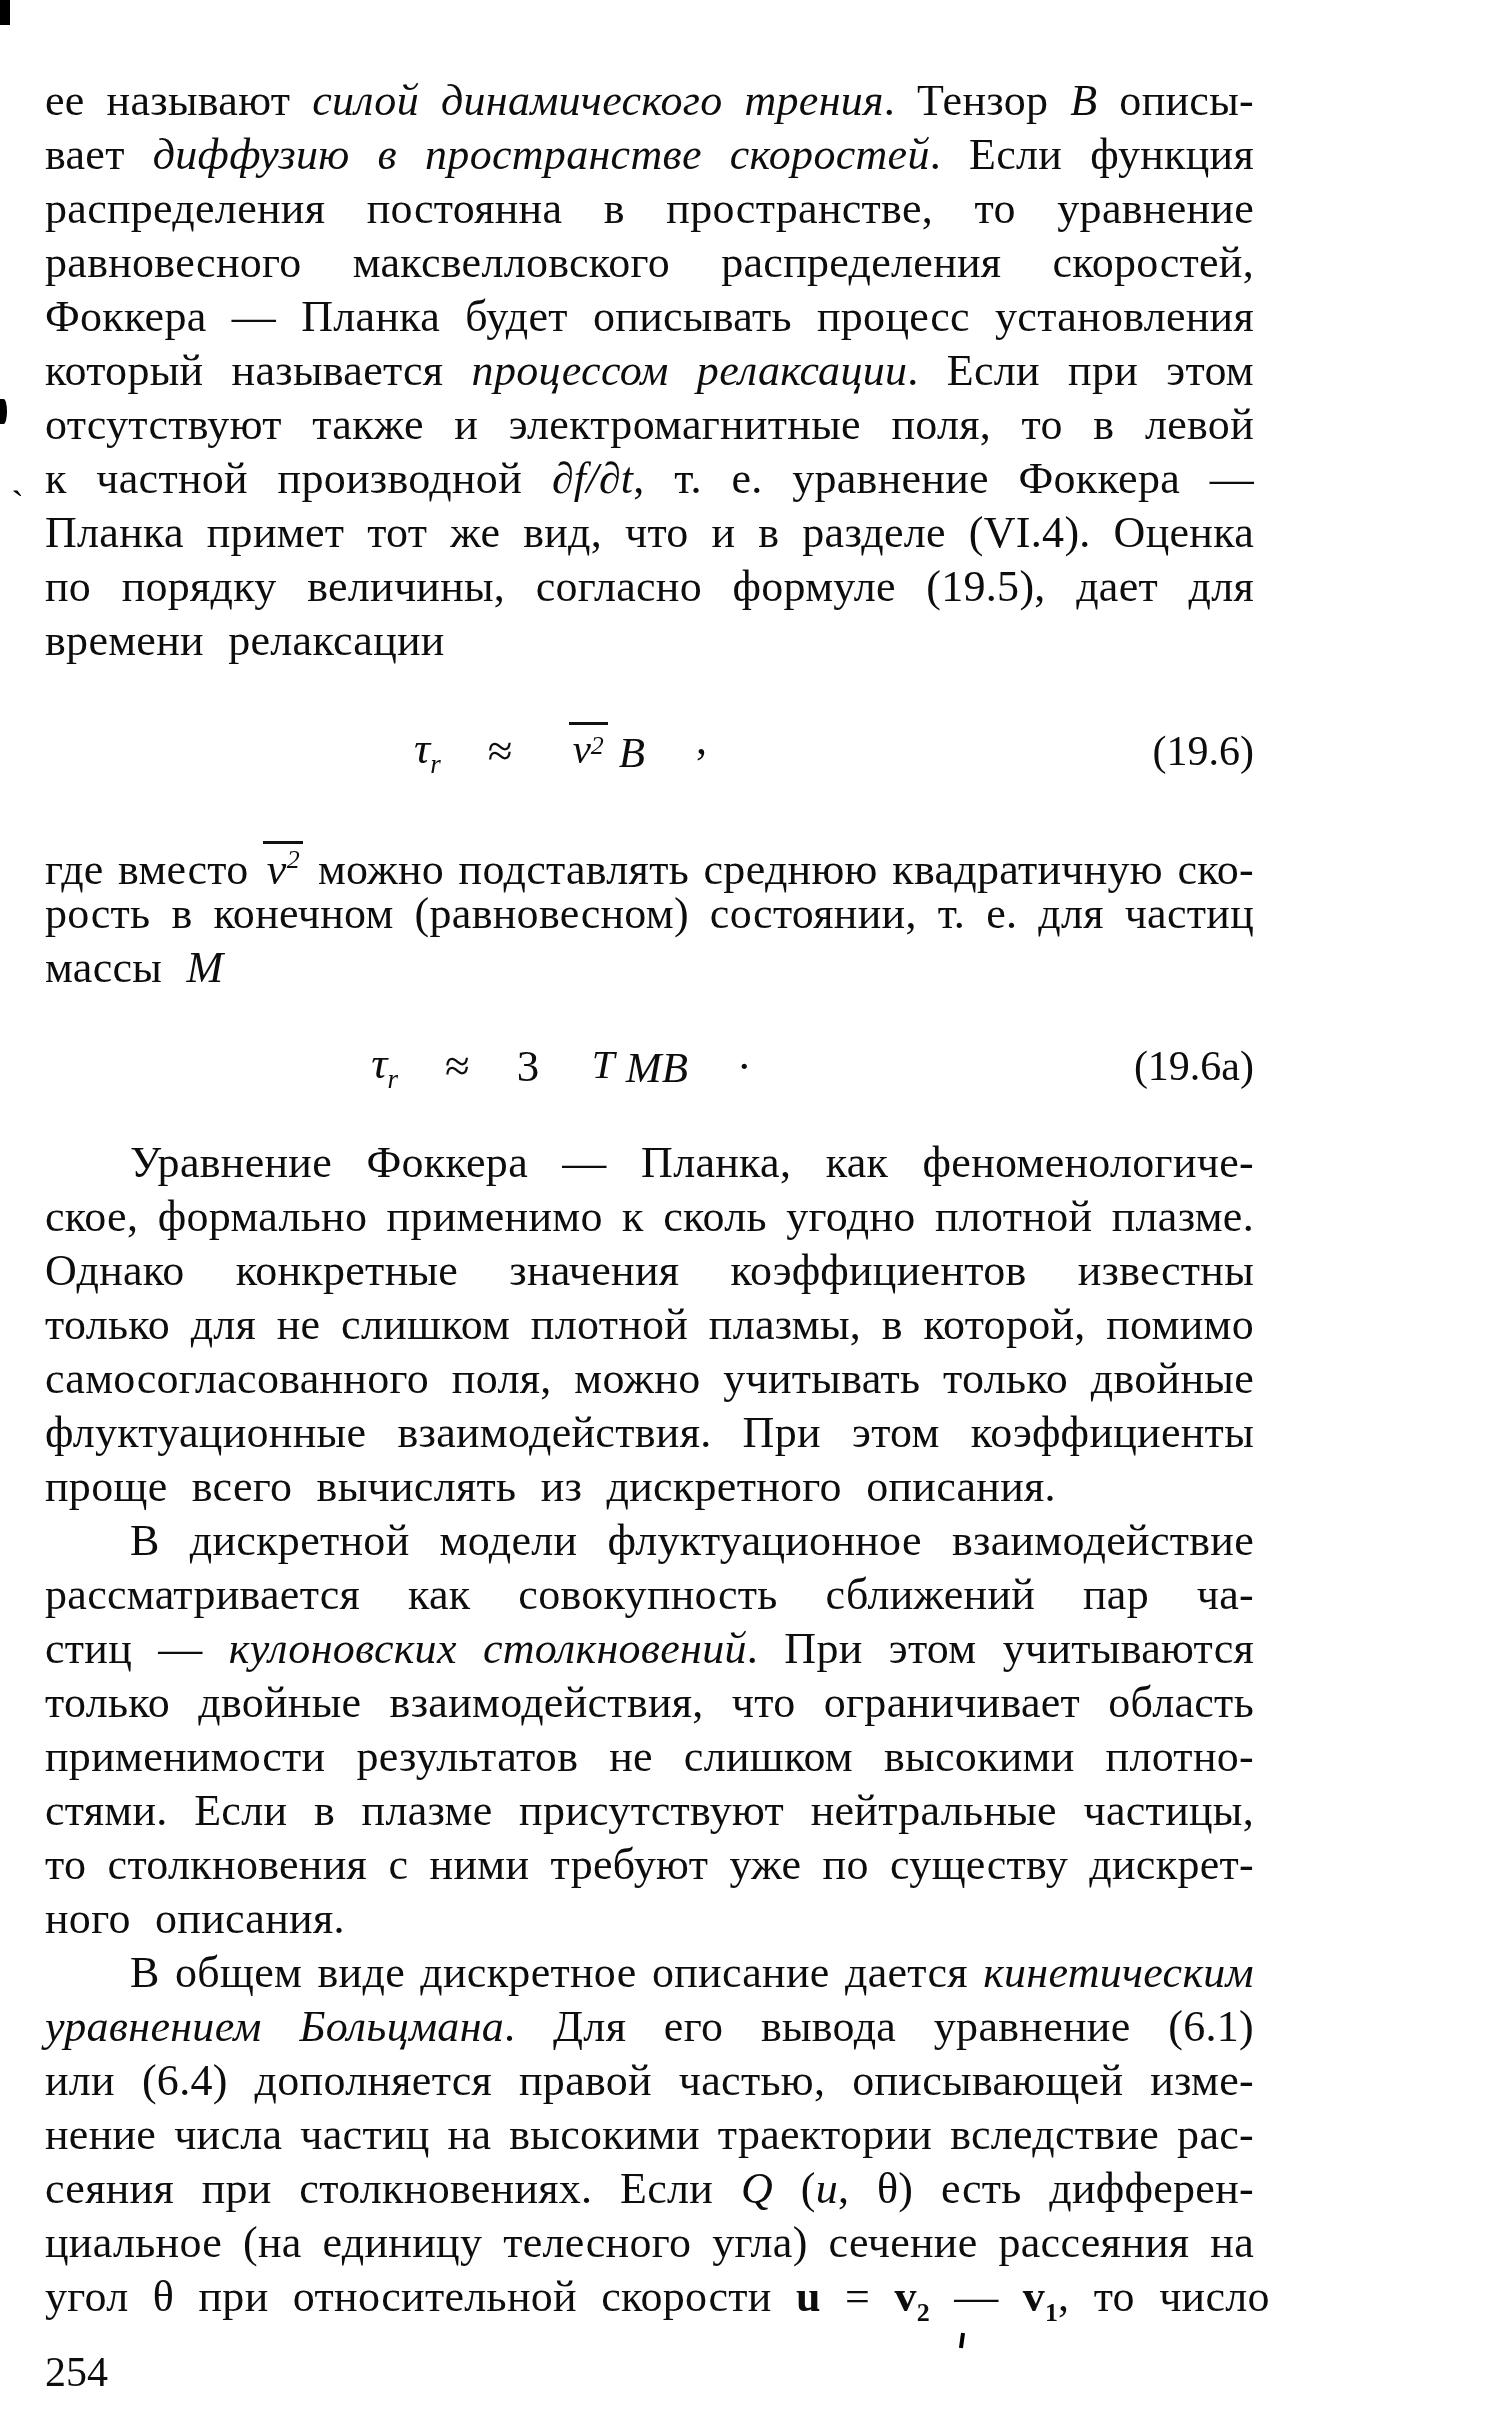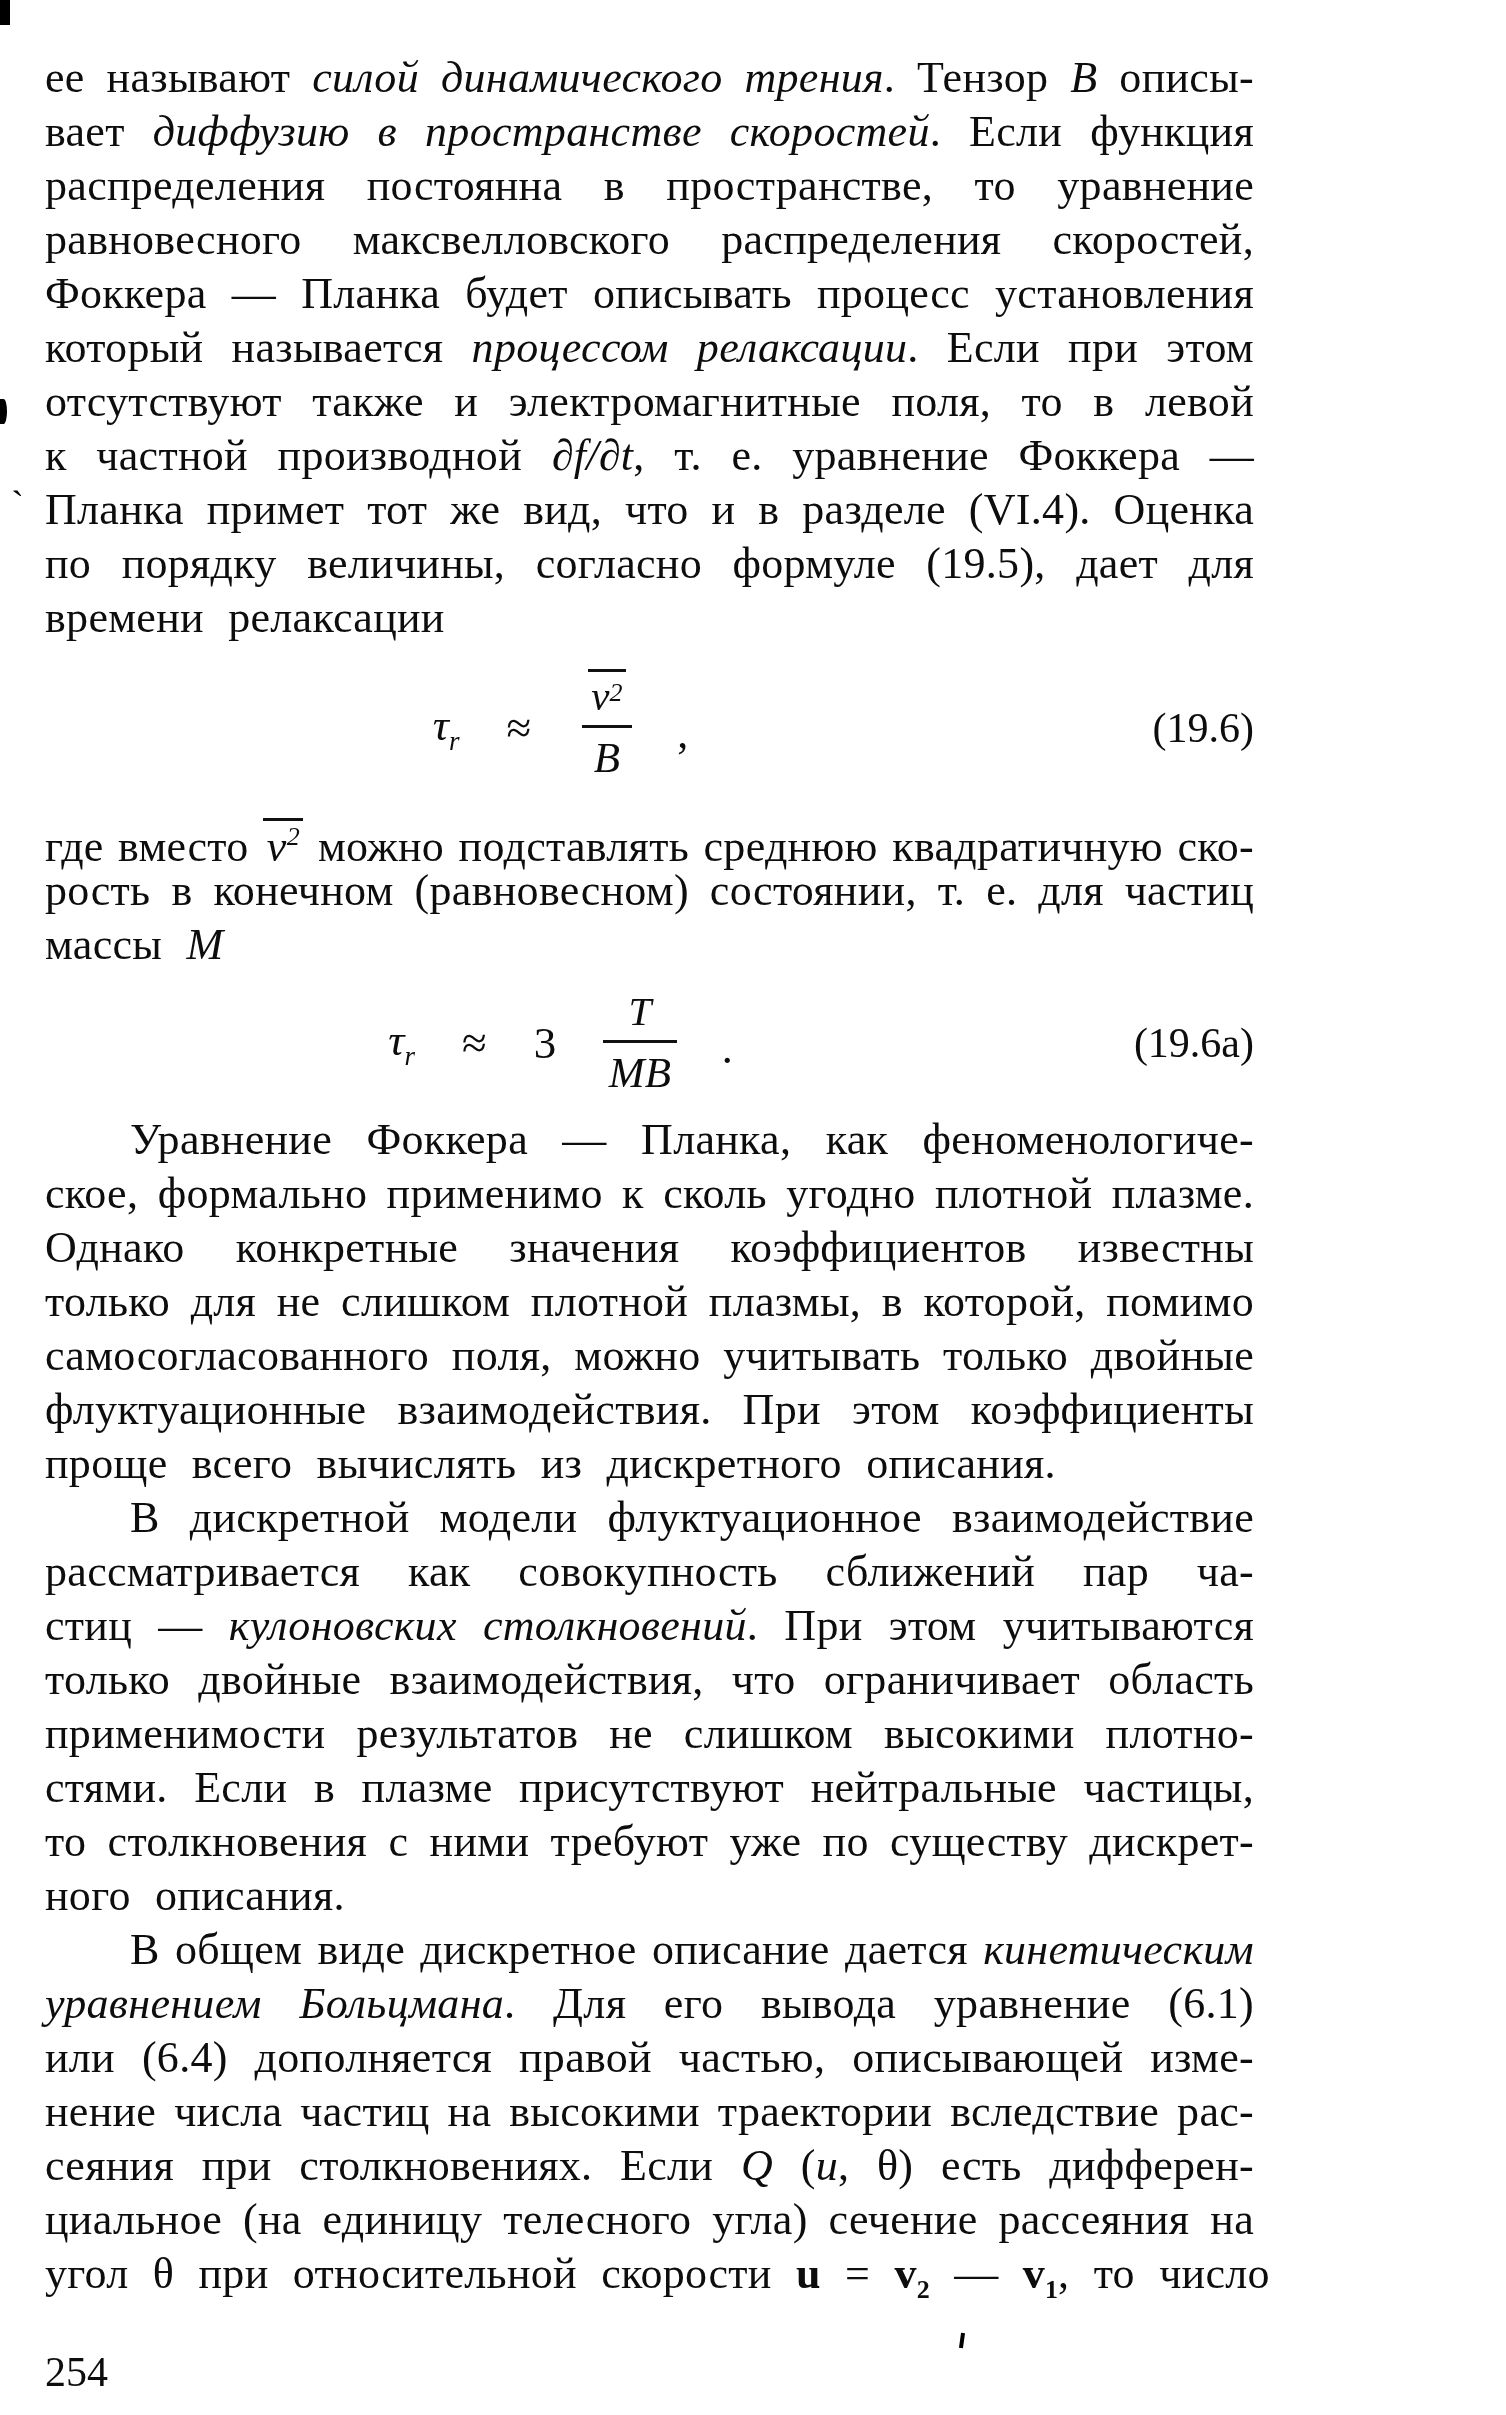--- a/index.html
+++ b/index.html
@@ -8,21 +8,21 @@
     width: 1507px;
     height: 2415px;
     background: #ffffff;
     overflow: hidden;
   }
   .page {
     position: relative;
     width: 1314px;
     height: 2415px;
     box-sizing: border-box;
-    padding: 51px 60px 0 45px;
+    padding: 74px 60px 0 45px;
     font-family: "Liberation Serif", "DejaVu Serif", serif;
     color: #0d0d0d;
   }
   .para { margin: 0; }
   .line {
     font-size: 44px;
     line-height: 54px;
     height: 54px;
     white-space: nowrap;
     text-align: justify;
@@ -61,21 +61,21 @@
     gap: 32px;
   }
   .sym sub {
     font-size: 27px;
     font-style: italic;
   }
   .rel { margin: 0 15px; }
   .coef { margin-right: 11.3px; }
   .frac {
     display: inline-flex;
-    flex-direction: column;
+    flex-direction: row;
     align-items: center;
     margin: 0 3.8px;
   }
   .frac .num {
     display: block;
     padding: 0 5.6px 1.9px 5.6px;
     font-size: 41px;
     line-height: 1.1;
   }
   .frac .bar {

